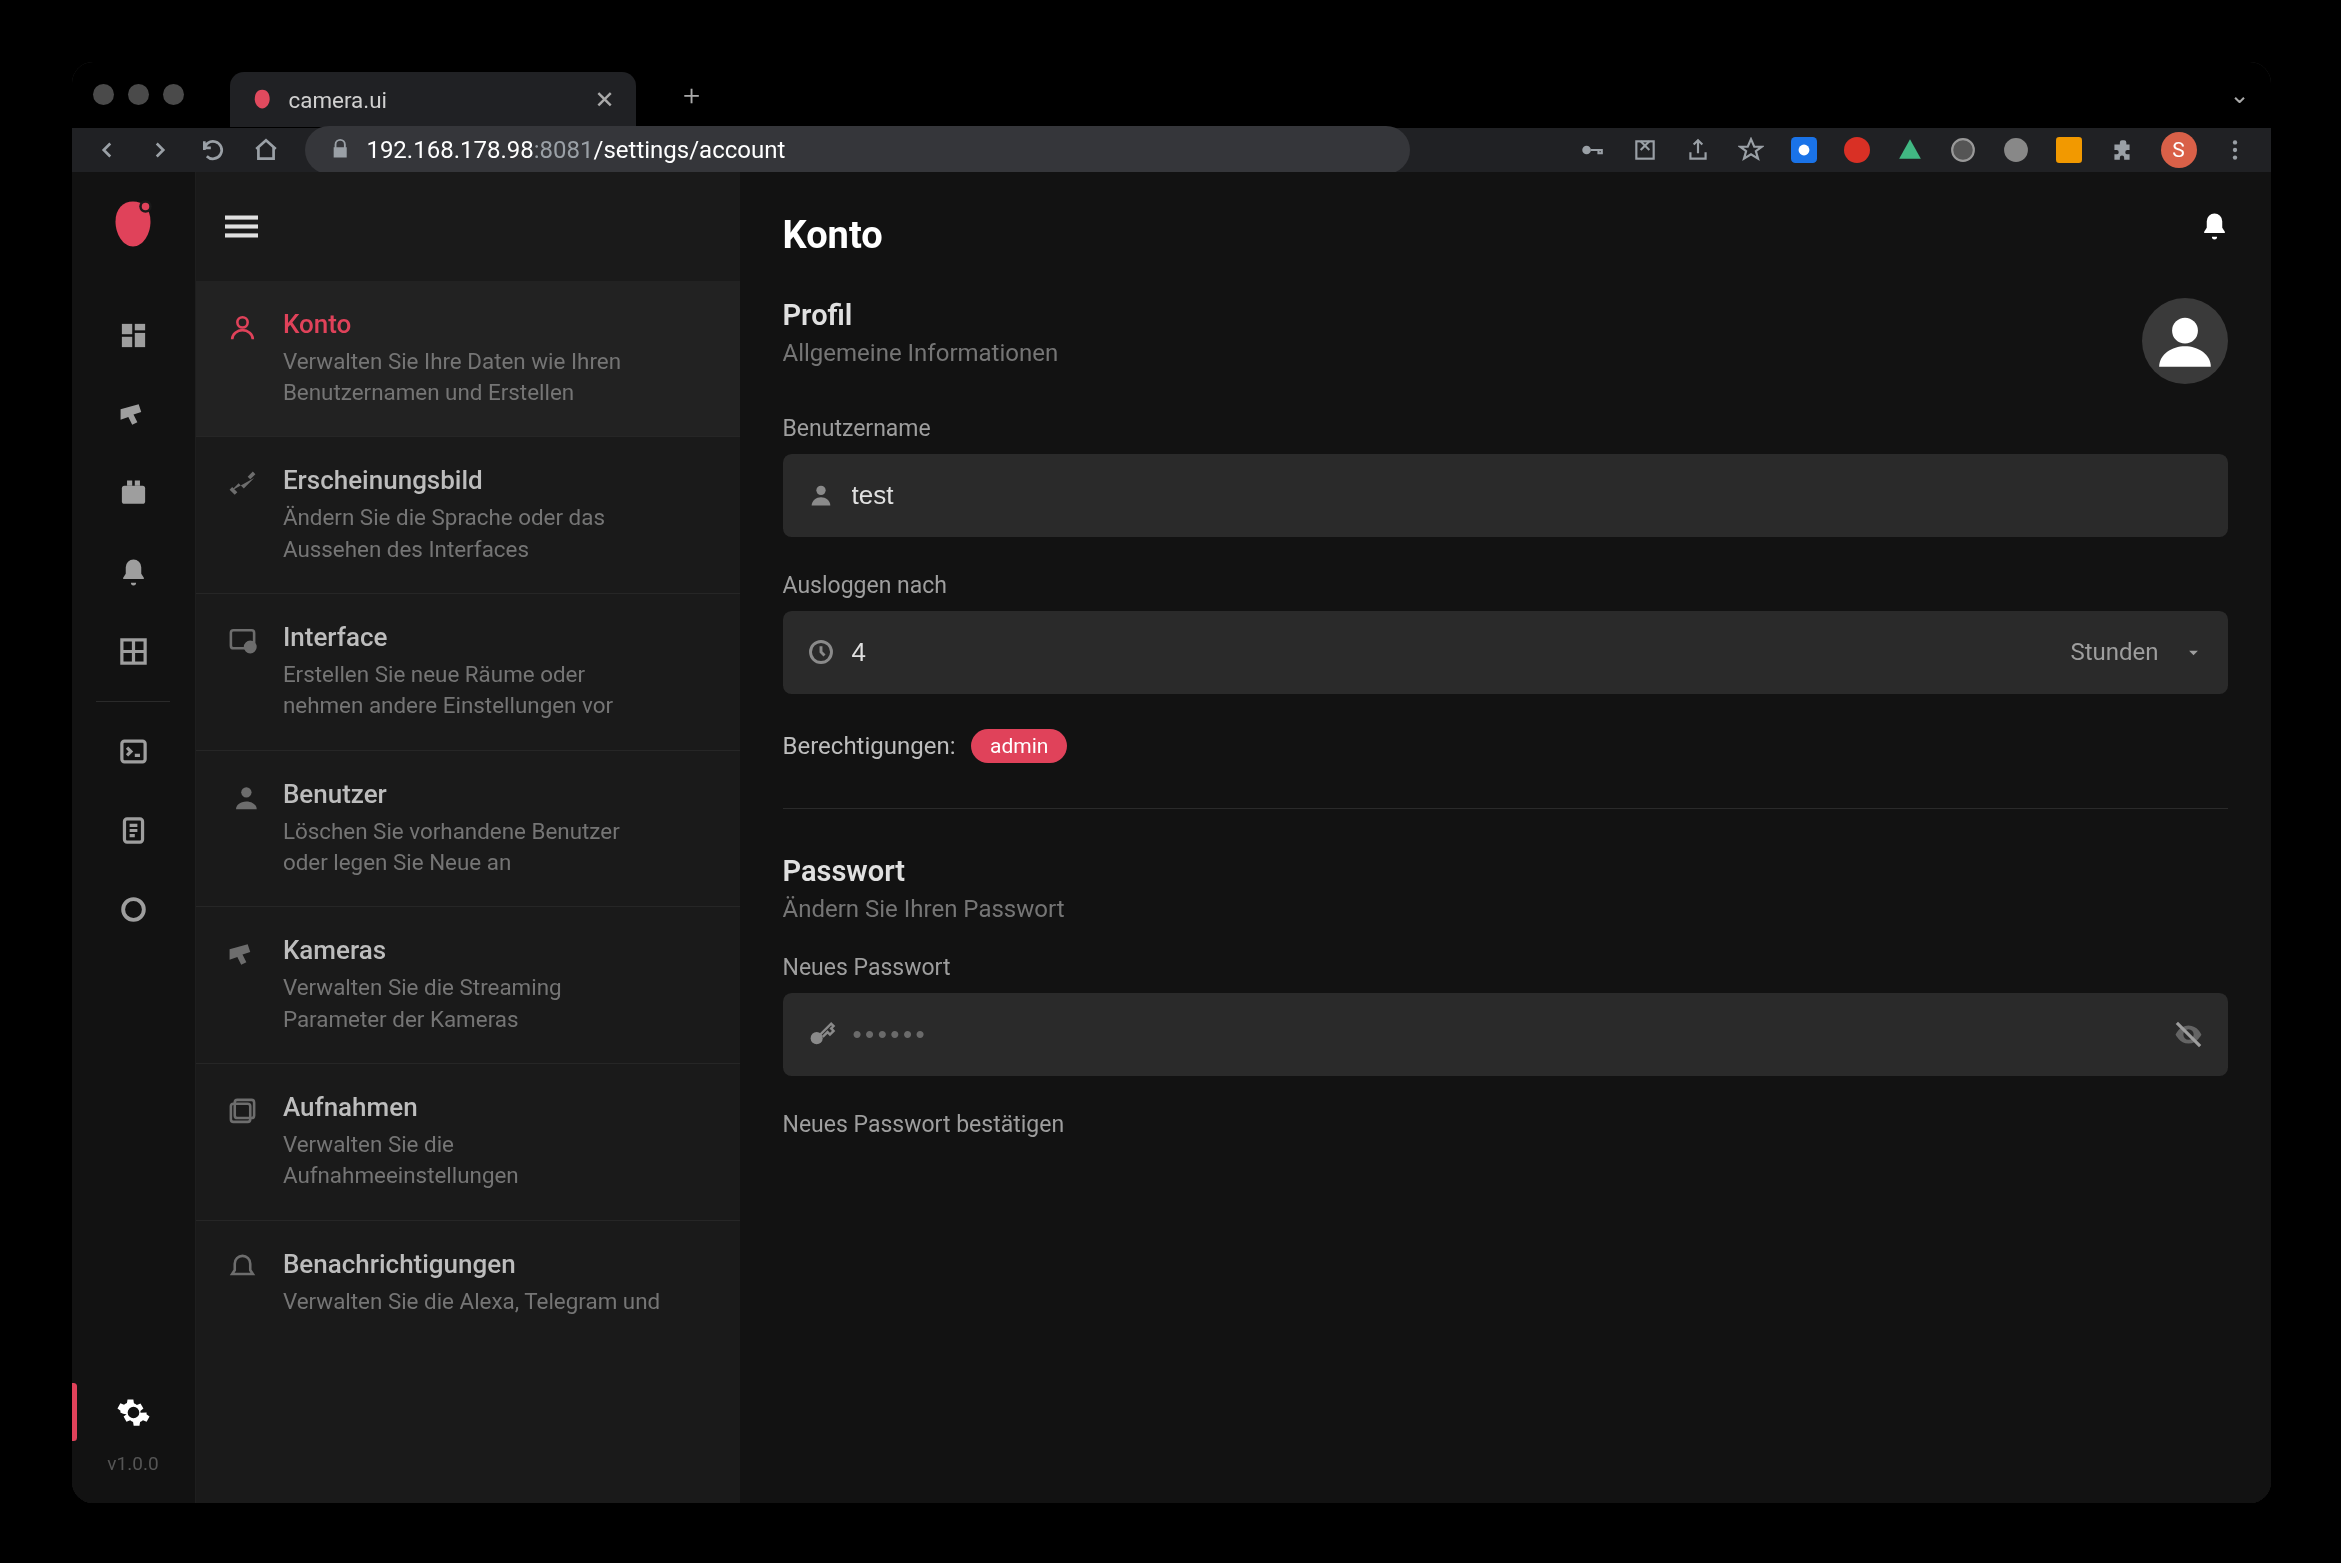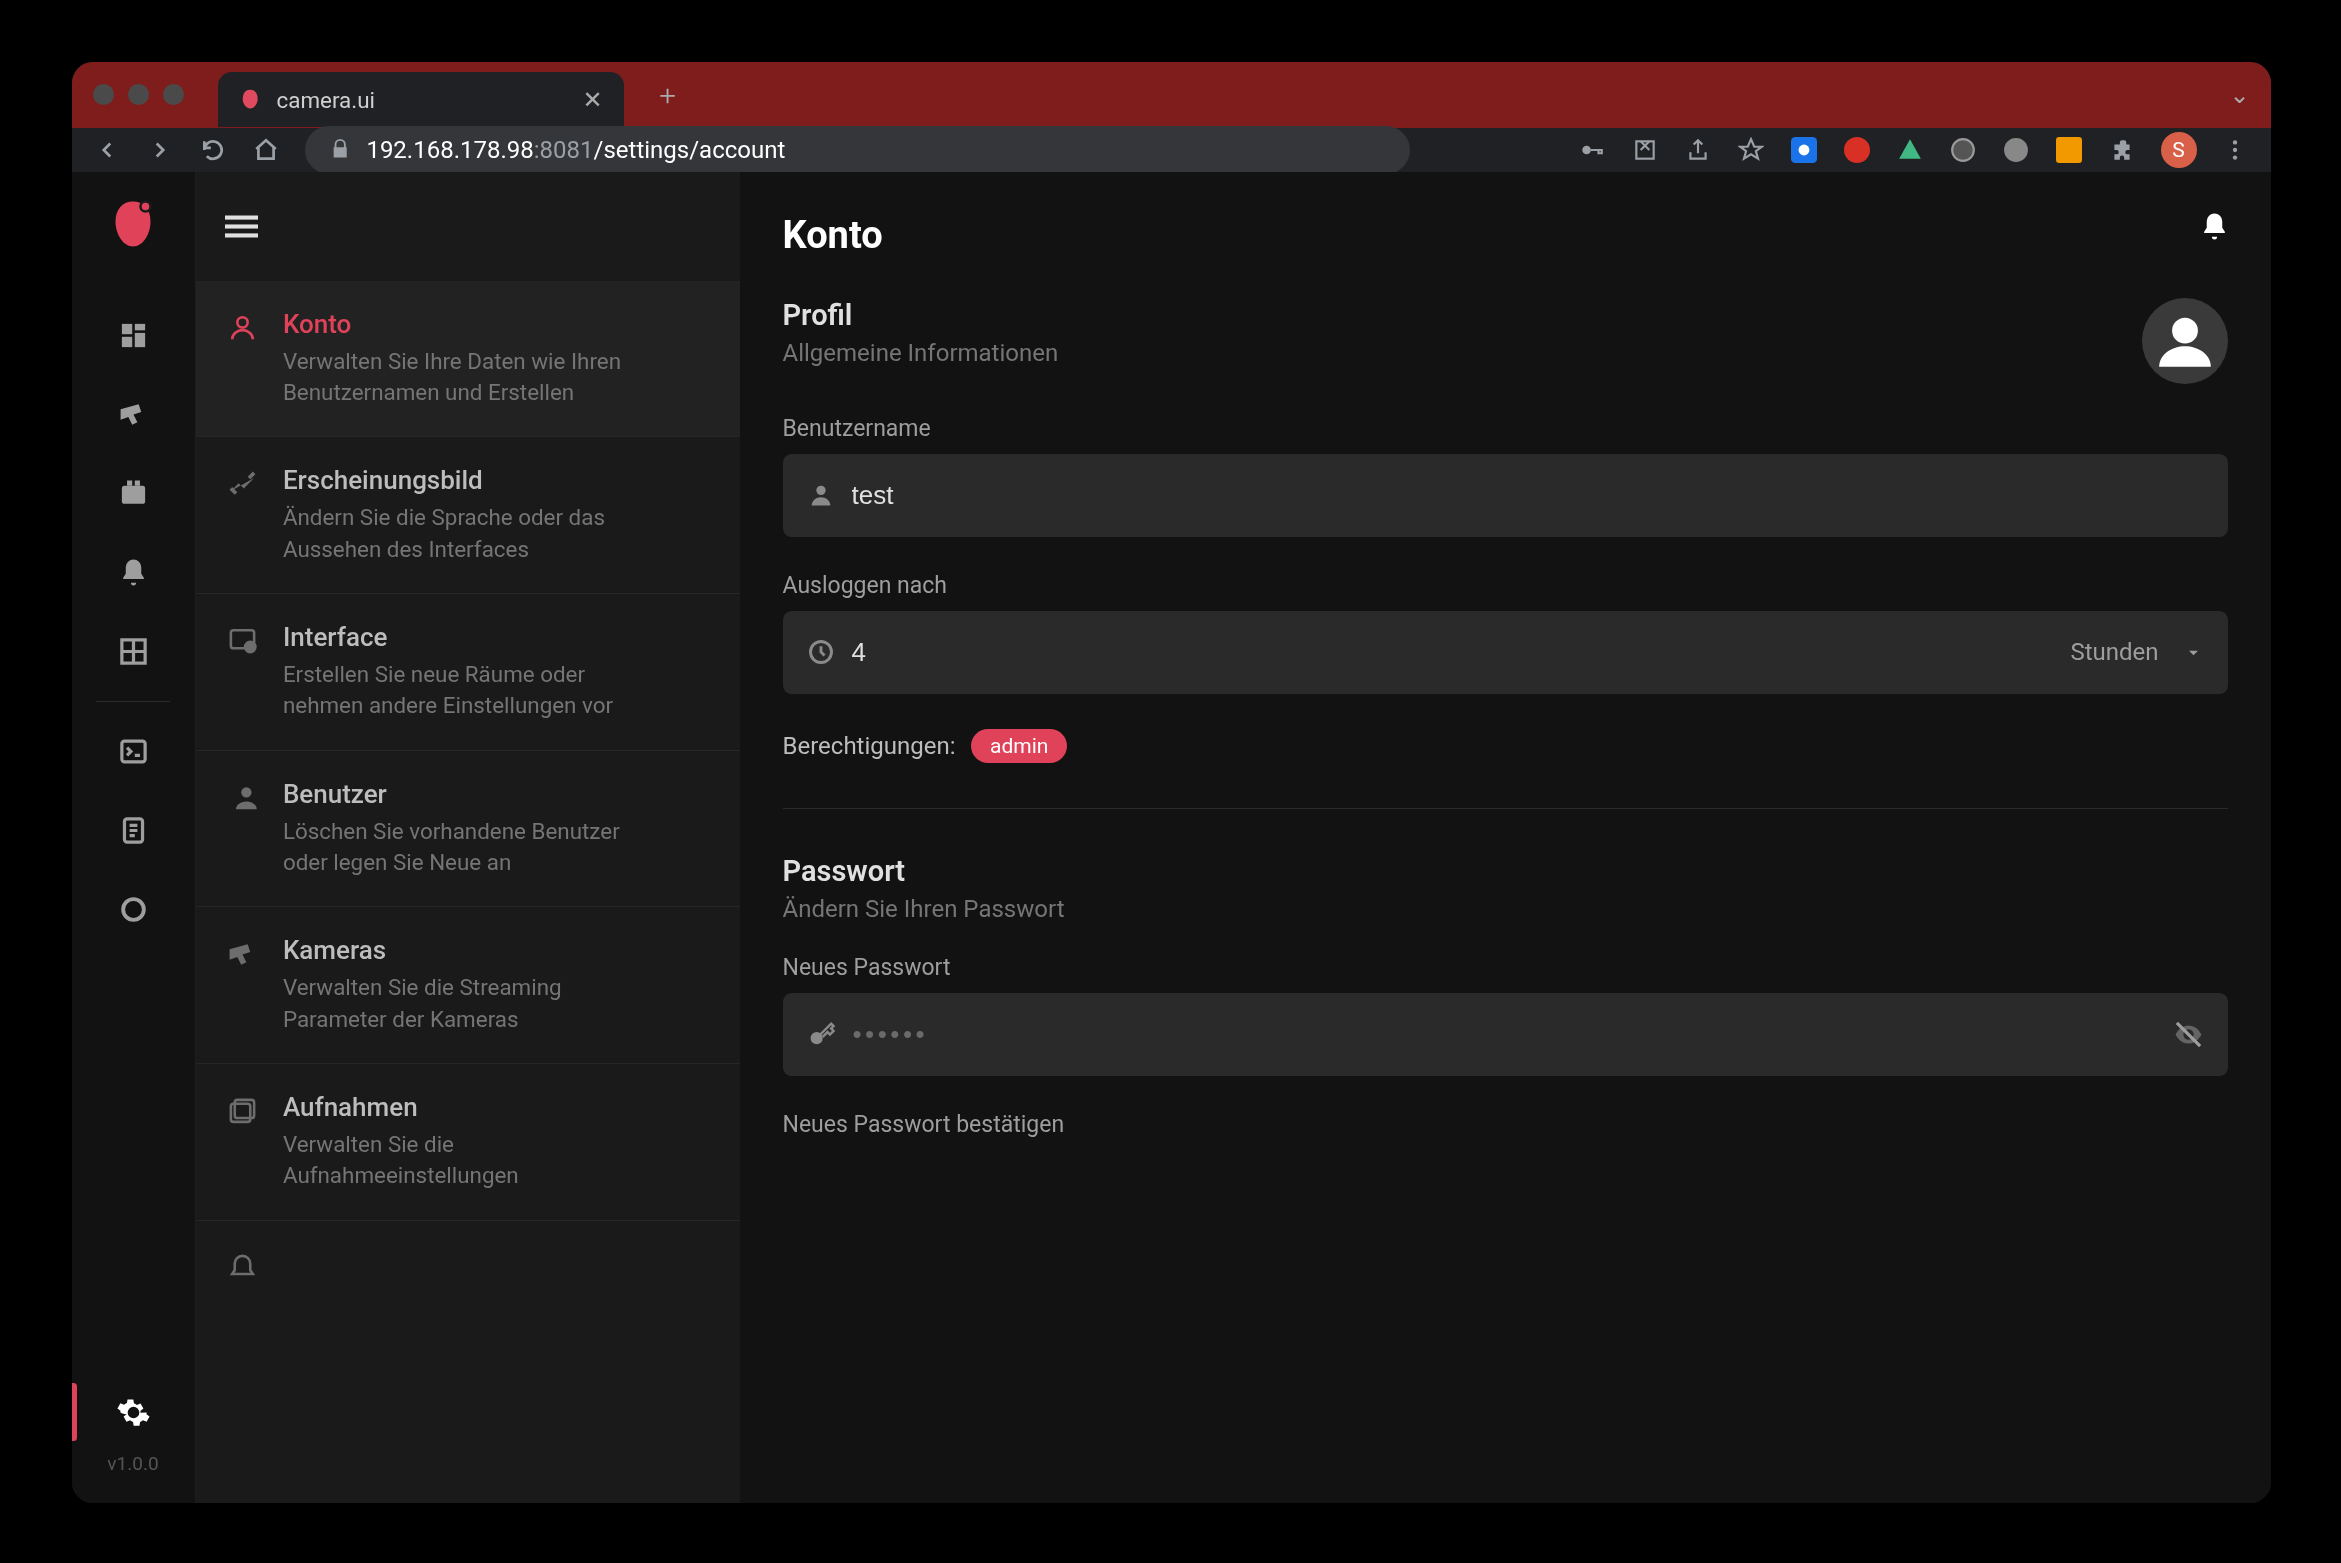--- a/index.html
+++ b/index.html
@@ -21,25 +21,25 @@
   border-radius: 21px;
   overflow: hidden;
   display: flex;
   flex-direction: column;
   box-shadow: 0 35px 86px rgba(0,0,0,0.6);
 }
 
 
 .titlebar {
   height: 66px;
-  background: #7f1d1d;
+  background: #000000;
   display: flex;
   align-items: center;
   padding: 0 21px;
-  gap: 6px;
+  gap: 18px;
 }
 .traffic-lights { display: flex; gap: 14px; margin-right: 28px; }
 .traffic-light { width: 21px; height: 21px; border-radius: 50%; background: #4a4a4a; }
 .tab {
   background: #202124;
   height: 55px;
   width: 406px;
   border-radius: 14px 14px 0 0;
   display: flex;
   align-items: center;
@@ -499,20 +499,24 @@
             <div class="sub-title">Aufnahmen</div>
             <div class="sub-desc">Verwalten Sie die Aufnahmeeinstellungen</div>
           </div>
         </div>
         <div class="sub-item" style="border-bottom:none;">
           <div class="sub-icon">
               <svg width="31" height="31" viewBox="0 0 24 24" fill="none" stroke="currentColor" stroke-width="2">
                 <path d="M12 3a6 6 0 0 0-6 6v5l-2 3h16l-2-3V9a6 6 0 0 0-6-6z"></path>
               </svg>
             </div>
+          <div class="sub-text">
+            <div class="sub-title">Benachrichtigungen</div>
+            <div class="sub-desc">Verwalten Sie die Alexa, Telegram und</div>
+          </div>
         </div>
       </div>
     </div>
 
     <div class="main">
       <div class="topbar">
         <span class="bell">
             <svg width="31" height="31" viewBox="0 0 24 24" fill="currentColor">
               <path d="M12 2a6 6 0 0 0-6 6v5l-2 3v1h16v-1l-2-3V8a6 6 0 0 0-6-6zM10 20a2 2 0 0 0 4 0h-4z"></path>
             </svg>

